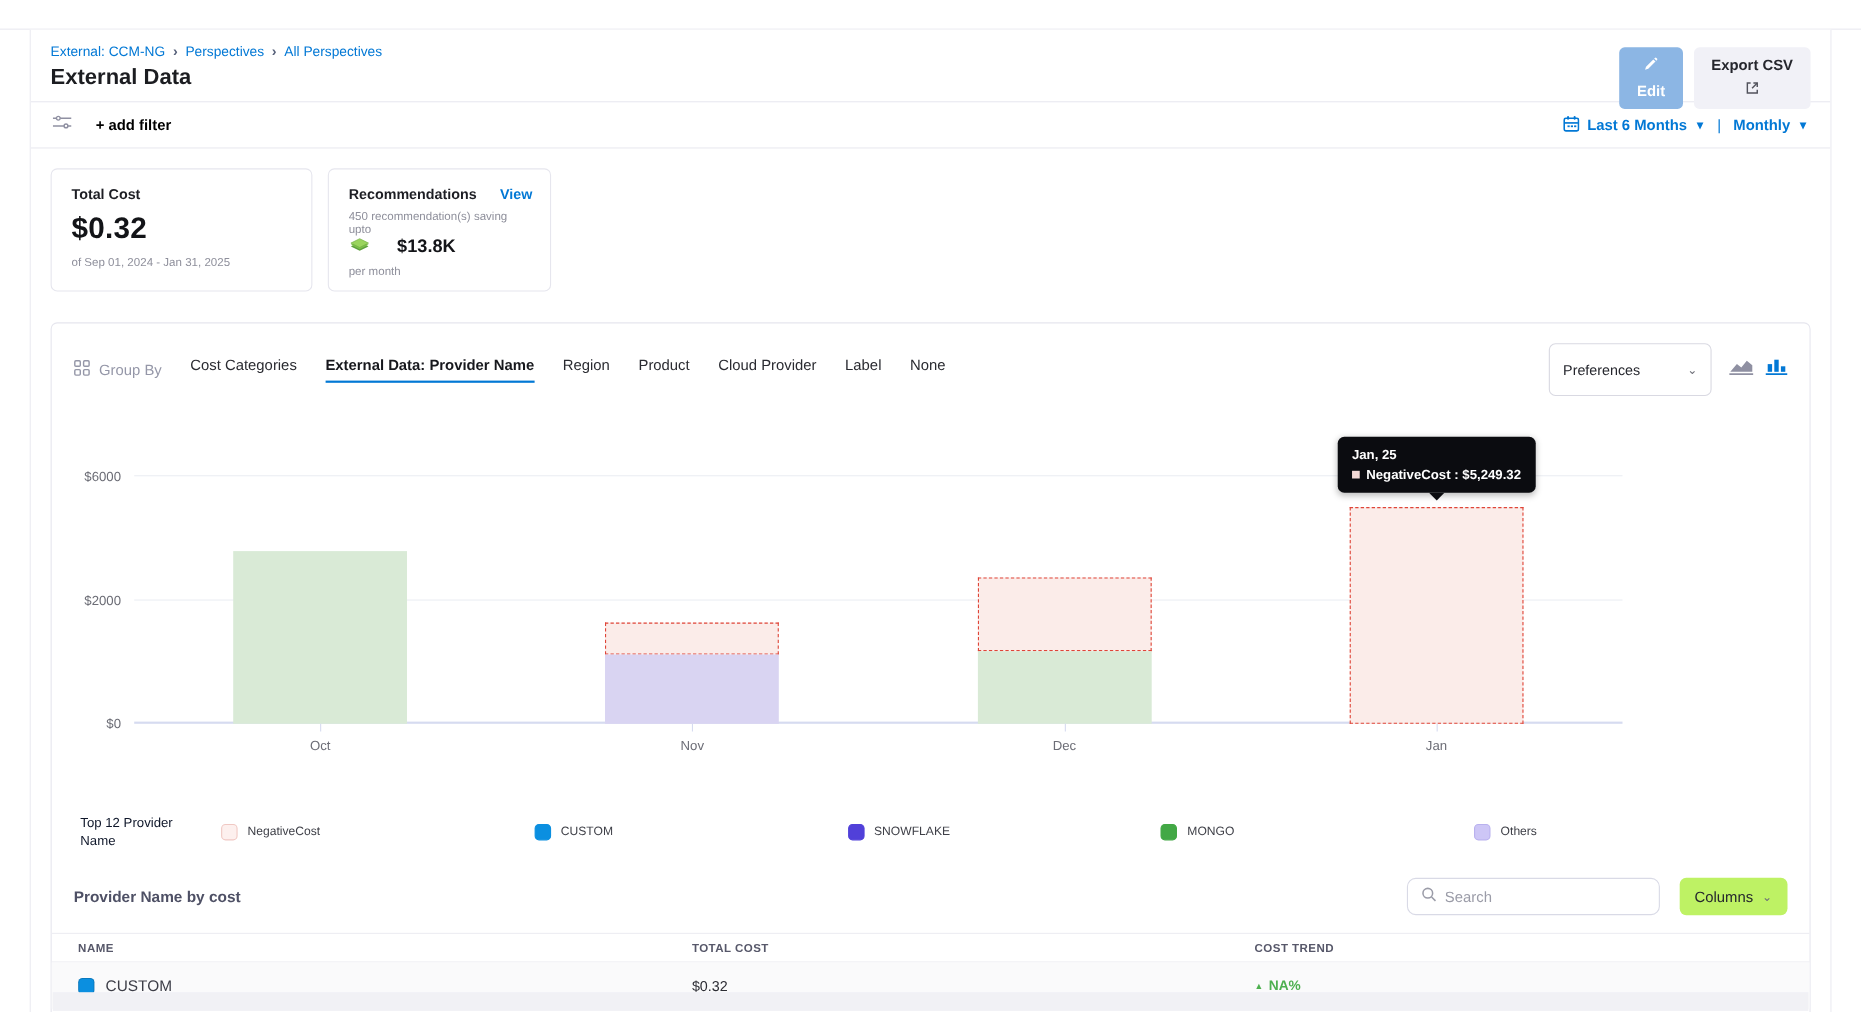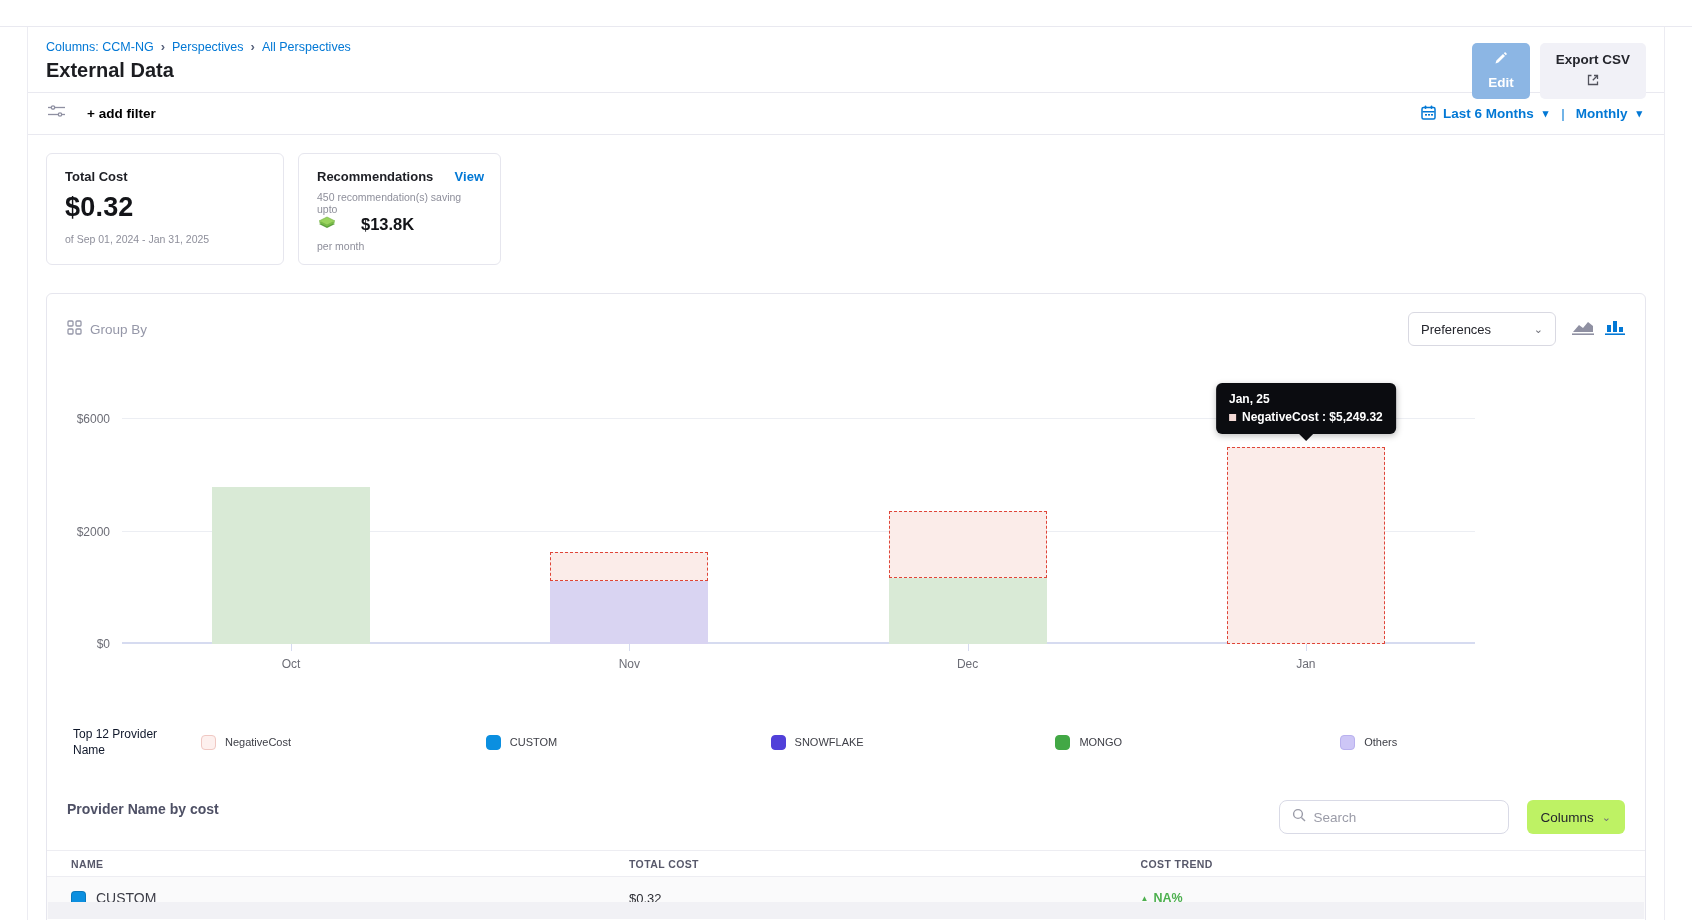--- a/index.html
+++ b/index.html
@@ -49,21 +49,21 @@
   
   .chart-card { margin-top: 28px; border: 1px solid #e6e6ee; border-radius: 6px; background: #fff;
     position: relative; height: 650px; }
   .gb-row { display: flex; align-items: center; padding: 18px 20px 0 20px; }
   .gb-label { display: flex; align-items: center; gap: 8px; color: #9597a8; font-size: 13.5px; margin-right: 26px; }
   .tabs { display: flex; align-items: center; gap: 26px; }
   .tab { font-size: 13.5px; color: #2a2b31; cursor: pointer; padding-bottom: 7px; border-bottom: 2px solid transparent; }
   .tab.active { font-weight: 700; color: #17181d; border-bottom-color: #0278d5; }
   .gb-right { margin-left: auto; display: flex; align-items: center; gap: 16px; }
   .pref-select { display: flex; align-items: center; justify-content: space-between; width: 148px;
-    height: 34px; padding: 0 12px; border: 1px solid #d9d9e2; border-radius: 6px; background: #fff;
+    height: 48px; padding: 0 12px; border: 1px solid #d9d9e2; border-radius: 6px; background: #fff;
     font-size: 13px; color: #25262d; cursor: pointer; }
   .pref-caret { color: #6f7079; font-size: 11px; }
   .charttype { display: flex; align-items: center; gap: 11px; }
 
   
   .chart-region { position: relative; height: 338px; margin: 6px 20px 0 20px; }
   .plot { position: absolute; left: 55px; right: 150px; top: 28px; bottom: 46px; }
   .gridline { position: absolute; left: 0; right: 0; height: 1px; background: #eceef3; }
   .gridline.base { height: 2px; background: #d6dbf0; }
   .ylab { position: absolute; right: calc(100% + 12px); font-size: 12px; color: #6c6d76; white-space: nowrap; }
@@ -89,21 +89,21 @@
   .legend { display: grid; grid-template-columns: 128px repeat(5, 1fr); align-items: center;
     margin: 36px 20px 0 26px; }
   .legend-title { font-size: 12px; color: #0f172a; line-height: 1.35; width: 105px; }
   .legend-item { display: flex; align-items: center; gap: 9px; cursor: pointer; }
   .swatch { width: 15px; height: 15px; border-radius: 4px; border: 1px solid rgba(0,0,0,.10); }
   .legend-label { font-size: 11px; color: #3f4048; }
 
   
   .table-head { display: flex; align-items: center; margin: 26px 20px 0 20px; gap: 28px; }
   .table-title { font-size: 14px; font-weight: 700; color: #4e5065; }
-  .th-right { margin-left: auto; display: flex; align-items: center; gap: 18px; margin-top: 16px; }
+  .th-right { margin-left: auto; display: flex; align-items: center; gap: 18px; }
   .search { display: flex; align-items: center; gap: 8px; width: 230px; height: 34px;
     border: 1px solid #d9dae6; border-radius: 8px; padding: 0 12px; background: #fff; }
   .search input { border: none; outline: none; font-size: 13.5px; color: #3c3d47; width: 100%;
     font-family: inherit; background: transparent; }
   .search input::placeholder { color: #9b9ca8; }
   .cols-btn { display: flex; align-items: center; gap: 8px; background: #bef264; border-radius: 6px;
     height: 34px; padding: 0 14px; font-size: 13.5px; color: #25262d; cursor: pointer; }
   .grid-row { display: grid; grid-template-columns: 36% 33% 31%; padding: 0 24px; align-items: center; }
   .t-header { margin-top: 16px; height: 27px; border-top: 1px solid #ededf2; border-bottom: 1px solid #ededf2; }
   .t-header span { font-size: 10.5px; font-weight: 700; color: #57586a; letter-spacing: .4px; }
@@ -117,21 +117,21 @@
 </style>
 </head>
 <body>
 
 <div class="topline"></div>
 
 <div class="app">
 
   <div class="hdr">
     <div class="crumbs">
-        <span class="crumb">Columns: CCM-NG</span>
+        <span class="crumb">External: CCM-NG</span>
         <span class="crumb-sep">›</span>
         <span class="crumb">Perspectives</span>
         <span class="crumb-sep">›</span>
         <span class="crumb">All Perspectives</span>
       </div>
     <div class="page-title">External Data</div>
     <div class="hdr-actions">
       <button class="btn btn-edit">
         <span>
           <svg width="13" height="13" viewBox="0 0 13 13">
@@ -224,20 +224,29 @@
                 <g fill="none" stroke="#9597a8" stroke-width="1.3">
                   <rect x="1" y="1" width="5" height="5" rx="1"></rect>
                   <rect x="9" y="1" width="5" height="5" rx="1"></rect>
                   <rect x="1" y="9" width="5" height="5" rx="1"></rect>
                   <rect x="9" y="9" width="5" height="5" rx="1"></rect>
                 </g>
               </svg>
           </span>
           <span>Group By</span>
         </div>
+        <div class="tabs">
+            <div class="tab">Cost Categories</div>
+            <div class="tab active">External Data: Provider Name</div>
+            <div class="tab">Region</div>
+            <div class="tab">Product</div>
+            <div class="tab">Cloud Provider</div>
+            <div class="tab">Label</div>
+            <div class="tab">None</div>
+          </div>
         <div class="gb-right">
           <div class="pref-select">
             <span>Preferences</span>
             <span class="pref-caret">⌄</span>
           </div>
           <div class="charttype">
             <span>
               <svg width="22" height="17" viewBox="0 0 22 17">
                   <path d="M1 13 L7 6 L11 9 L16 3 L21 7 V13 Z" fill="#8f90a2"></path>
                   <line x1="0" y1="15.2" x2="22" y2="15.2" stroke="#8f90a2" stroke-width="1.6"></line>

